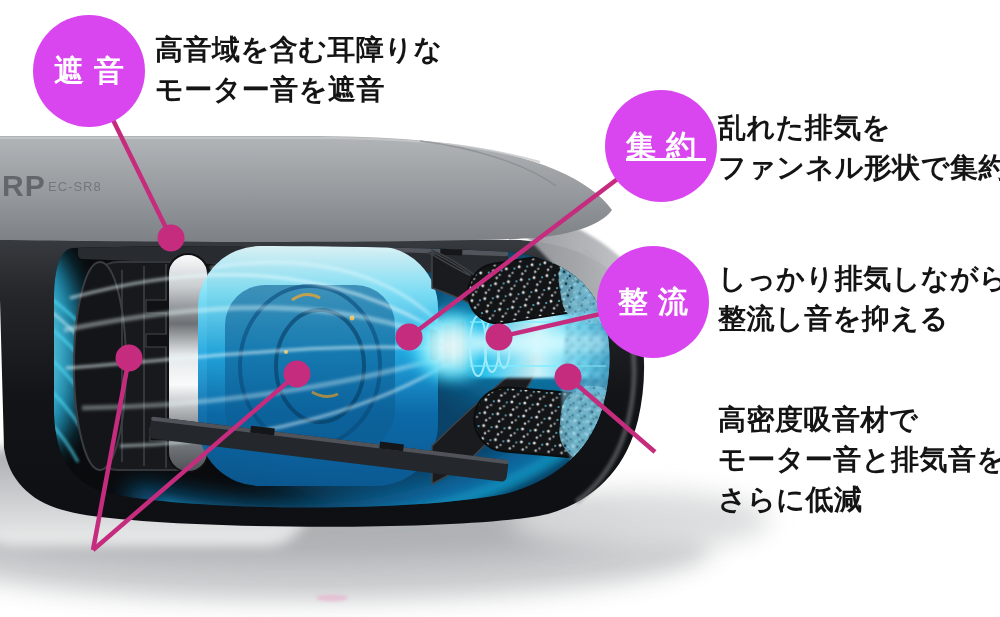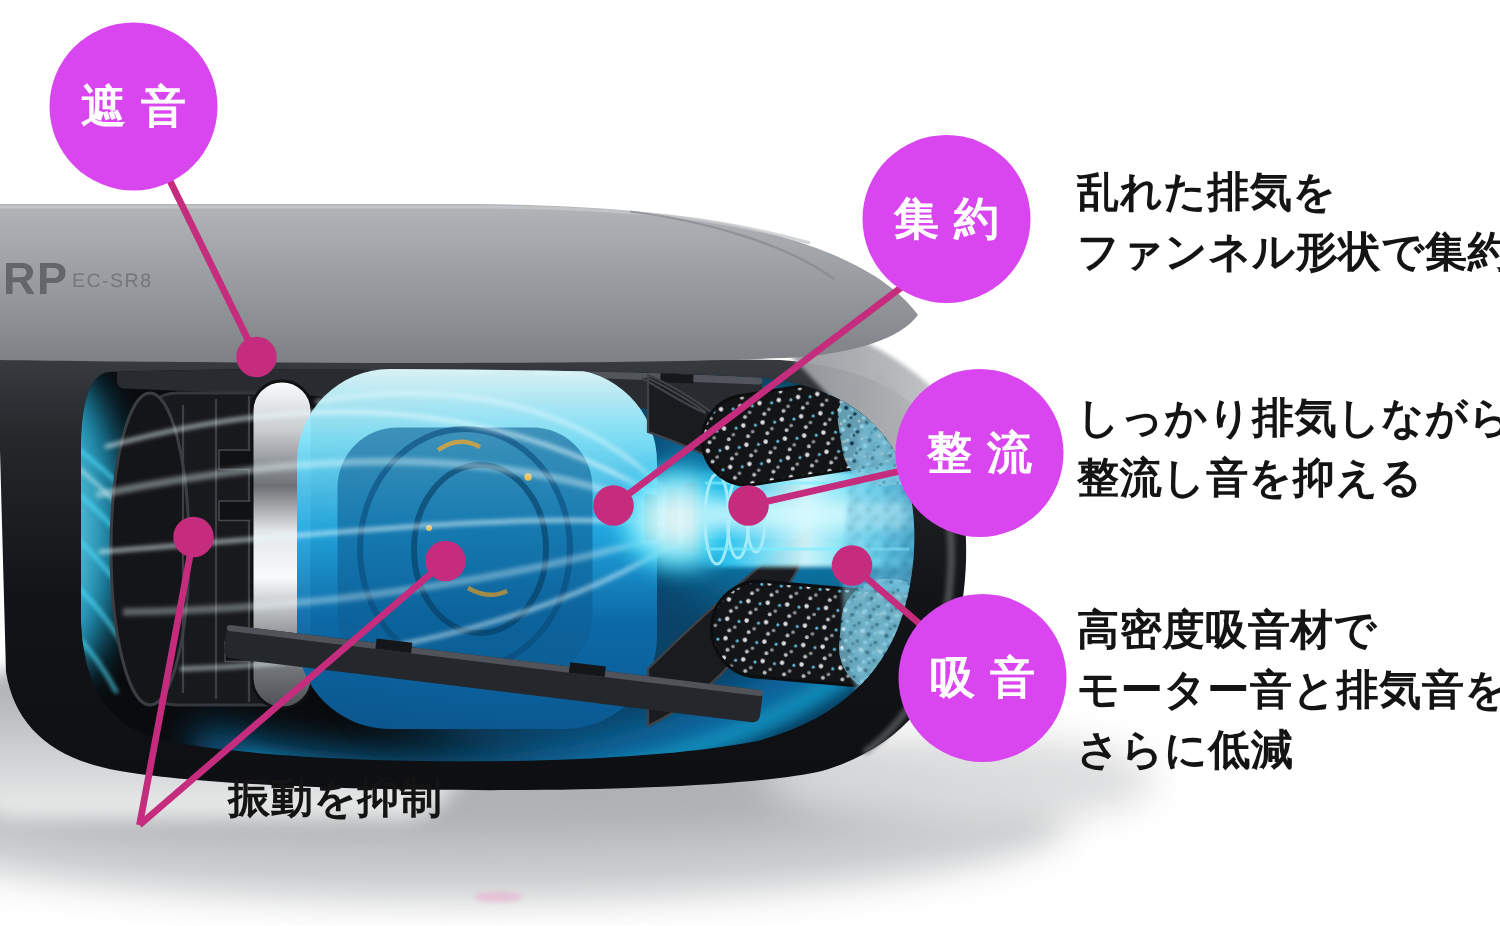--- a/index.html
+++ b/index.html
@@ -260,40 +260,40 @@
       <circle cx="499" cy="337" r="13.5"></circle>
       <circle cx="568" cy="377" r="13.5"></circle>
       <circle cx="129" cy="358" r="13.5"></circle>
       <circle cx="297" cy="374" r="13.5"></circle>
     </g>
   </svg>
 
   <div class="bubble" style="left:33px;top:15px;">
       <span>遮音</span>
     </div>
-  <div class="bubble" style="left:575px;top:90px;">
+  <div class="bubble" style="left:605px;top:90px;text-decoration:underline;">
       <span>集約</span>
     </div>
   <div class="bubble" style="left:597px;top:246px;">
       <span>整流</span>
     </div>
-  <div class="bubble" style="left:599px;top:396px;">
-      <span>吸音</span>
-    </div>
-
+
+  <div class="desc" style="left:155px;top:30px;">
+    <div>高音域を含む耳障りな</div>
+    <div>モーター音を遮音</div>
+  </div>
   <div class="desc" style="left:718px;top:108px;">
     <div>乱れた排気を</div>
     <div>ファンネル形状で集約</div>
   </div>
   <div class="desc" style="left:718px;top:259px;">
     <div>しっかり排気しながら</div>
     <div>整流し音を抑える</div>
   </div>
   <div class="desc" style="left:718px;top:400px;">
     <div>高密度吸音材で</div>
     <div>モーター音と排気音を</div>
     <div>さらに低減</div>
   </div>
   <div class="desc" style="left:152px;top:512px;">
-    <div>振動を抑制</div>
   </div>
 
 </div>
 
 </body></html>

